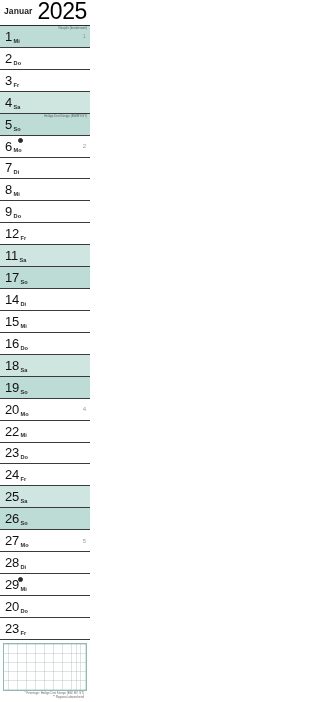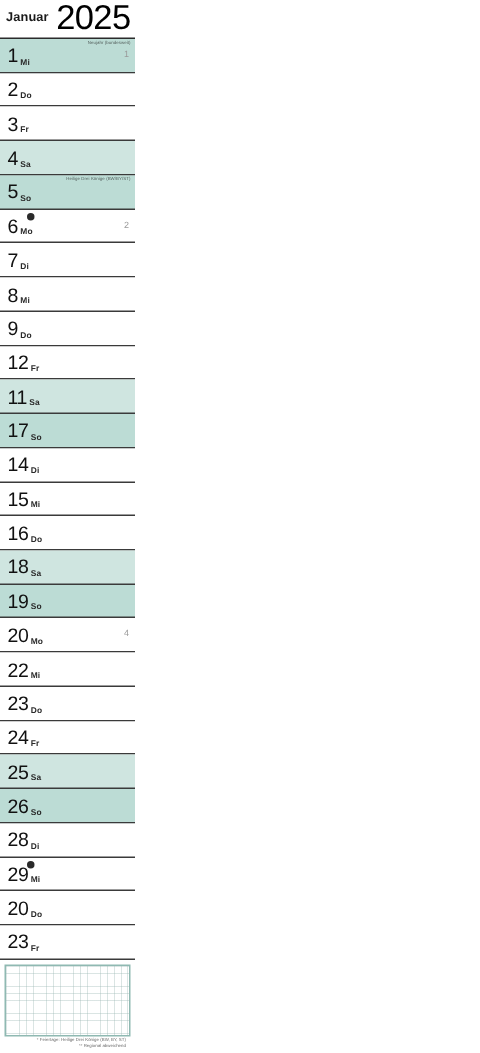--- a/index.html
+++ b/index.html
@@ -272,20 +272,25 @@
         <span class="daynum">25</span>
         <span class="dayabbr">Sa</span>
         <span class="weeknum"></span>
       </div>
       <div class="day-row sun">
         <span class="daynum">26</span>
         <span class="dayabbr">So</span>
         <span class="weeknum"></span>
       </div>
       <div class="day-row">
+        <span class="daynum">27</span>
+        <span class="dayabbr">Mo</span>
+        <span class="weeknum">5</span>
+      </div>
+      <div class="day-row">
         <span class="daynum">28</span>
         <span class="dayabbr">Di</span>
         <span class="weeknum"></span>
       </div>
       <div class="day-row">
         <div class="moon new"></div>
         <span class="daynum">29</span>
         <span class="dayabbr">Mi</span>
         <span class="weeknum"></span>
       </div>

